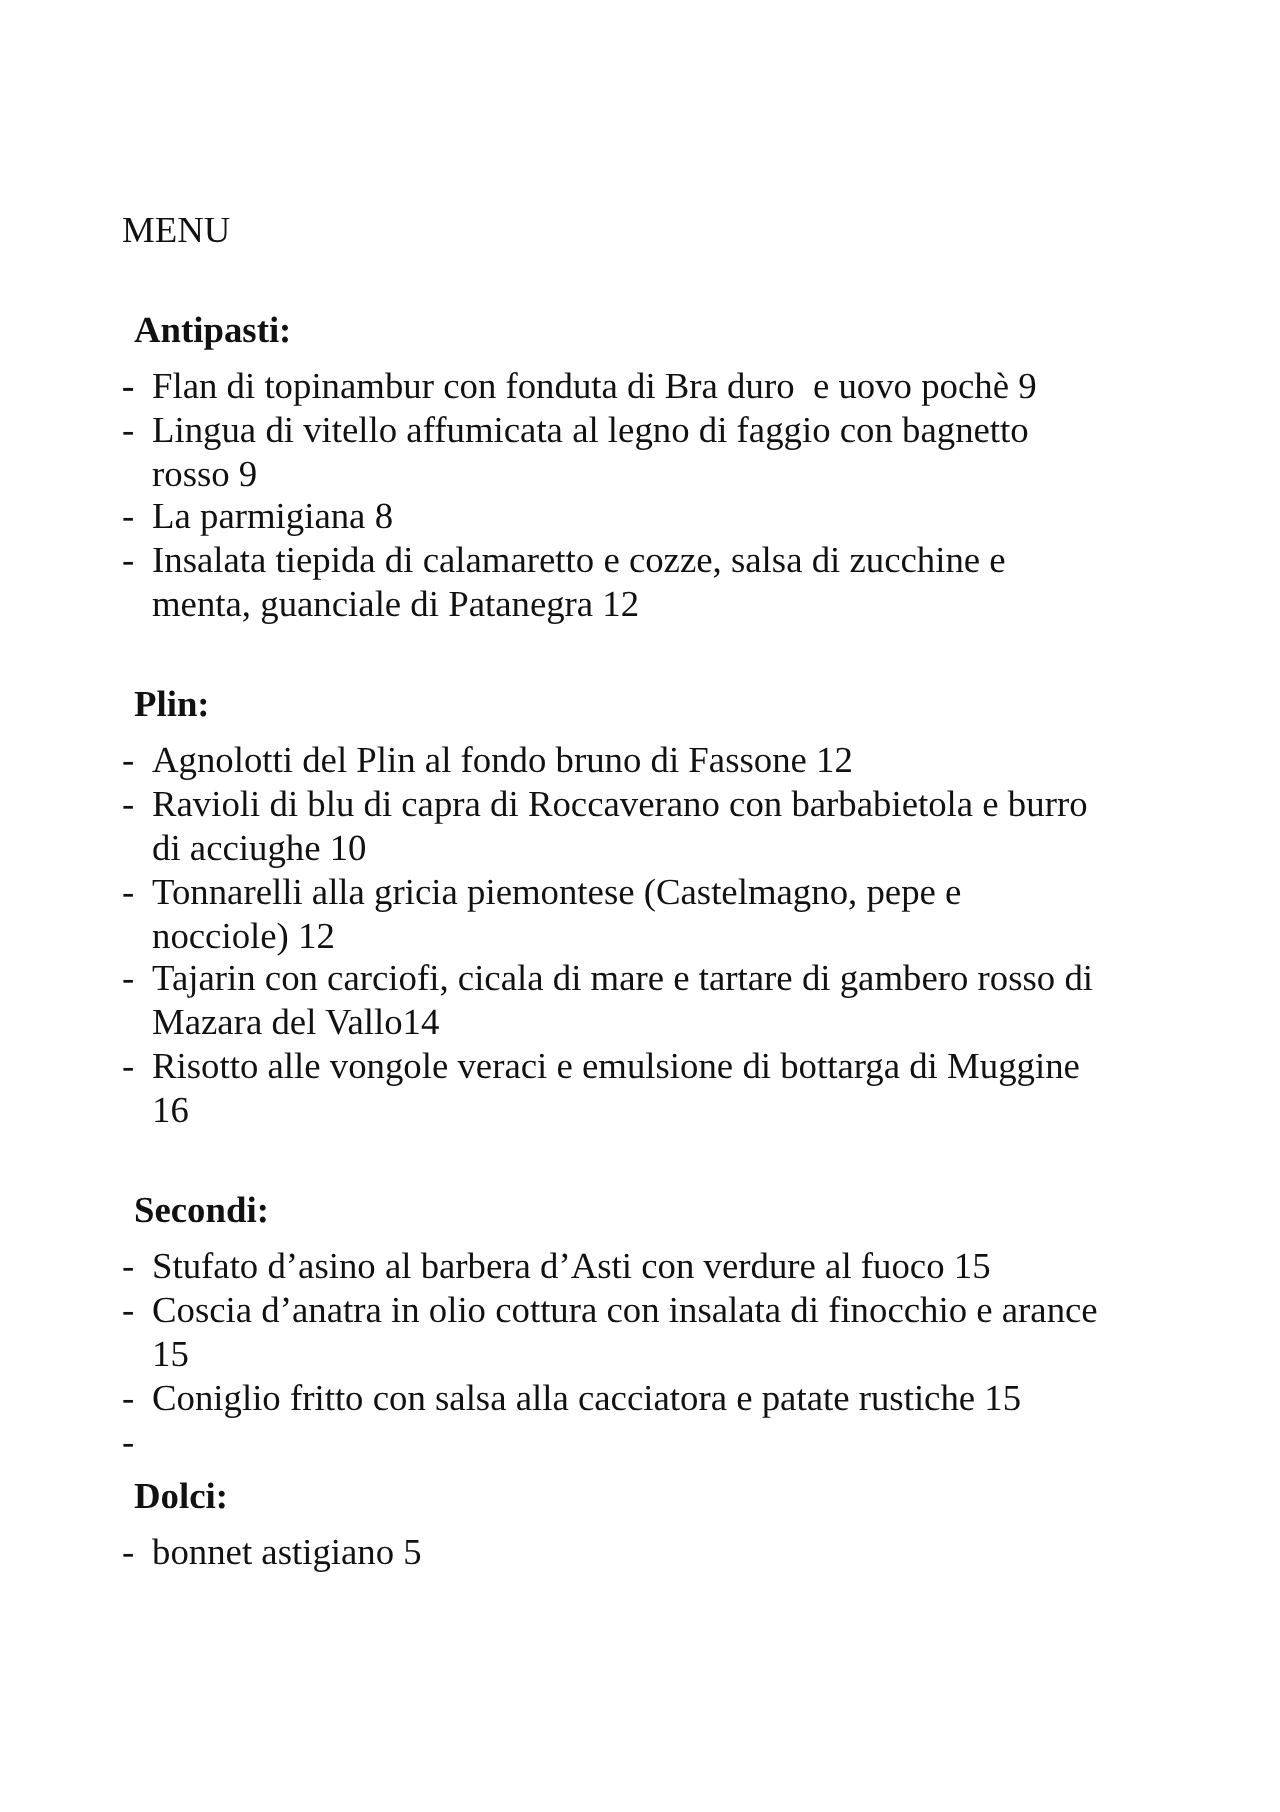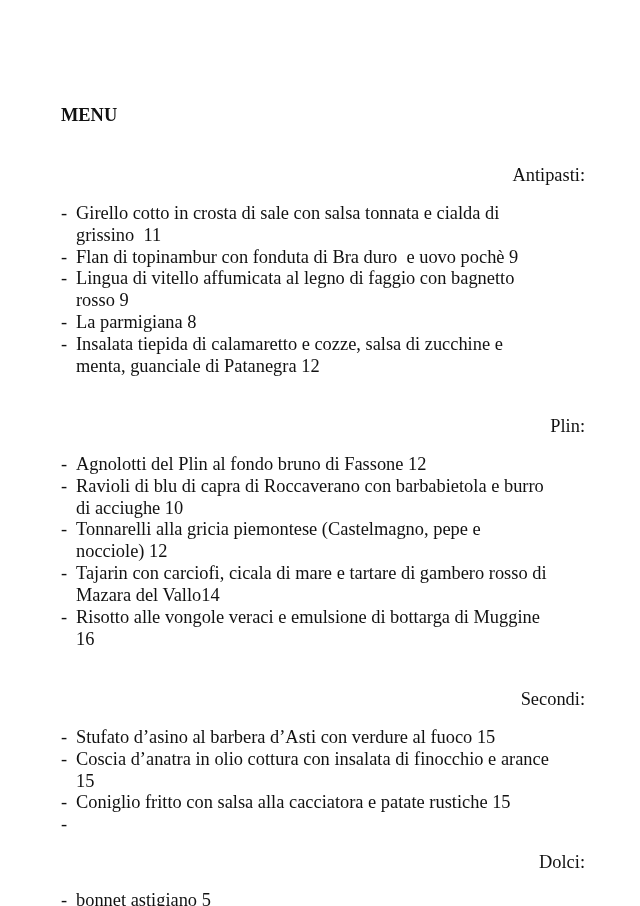--- a/index.html
+++ b/index.html
@@ -16,23 +16,23 @@
       color: #111111;
     }
     .page {
       position: absolute;
       left: 61px;
       top: 105px;
       width: 540px;
       font-size: 18.4px;
       line-height: 21.9px;
     }
-    .title { margin: 0; font-weight: bold; font-size: inherit; }
+    .title { margin: 0; font-weight: normal; font-size: inherit; }
     .blank { height: 21.9px; }
-    .section-title { margin: 16px; font-weight: normal; font-size: inherit; text-align: right; }
+    .section-title { margin: 6px; font-weight: bold; font-size: inherit; }
     ul.items {
       list-style: none;
       margin: 0;
       padding: 0;
     }
     ul.items li {
       position: relative;
       padding-left: 15px;
       white-space: pre-wrap;
     }
@@ -45,22 +45,21 @@
 </head>
 <body>
 
 <div class="page">
   <h1 class="title">MENU</h1>
   <div class="blank"></div>
 
   <section>
     <h2 class="section-title">Antipasti:</h2>
     <ul class="items">
-      <li><span class="dash">-</span><span>Girello cotto in crosta di sale con salsa tonnata e cialda di
-grissino  11</span></li>
+      <li><span class="dash">-</span></li>
       <li><span class="dash">-</span><span>Flan di topinambur con fonduta di Bra duro  e uovo pochè 9</span></li>
       <li><span class="dash">-</span><span>Lingua di vitello affumicata al legno di faggio con bagnetto
 rosso 9</span></li>
       <li><span class="dash">-</span><span>La parmigiana 8</span></li>
       <li><span class="dash">-</span><span>Insalata tiepida di calamaretto e cozze, salsa di zucchine e
 menta, guanciale di Patanegra 12</span></li>
     </ul>
   </section>
   <div class="blank"></div>
 

